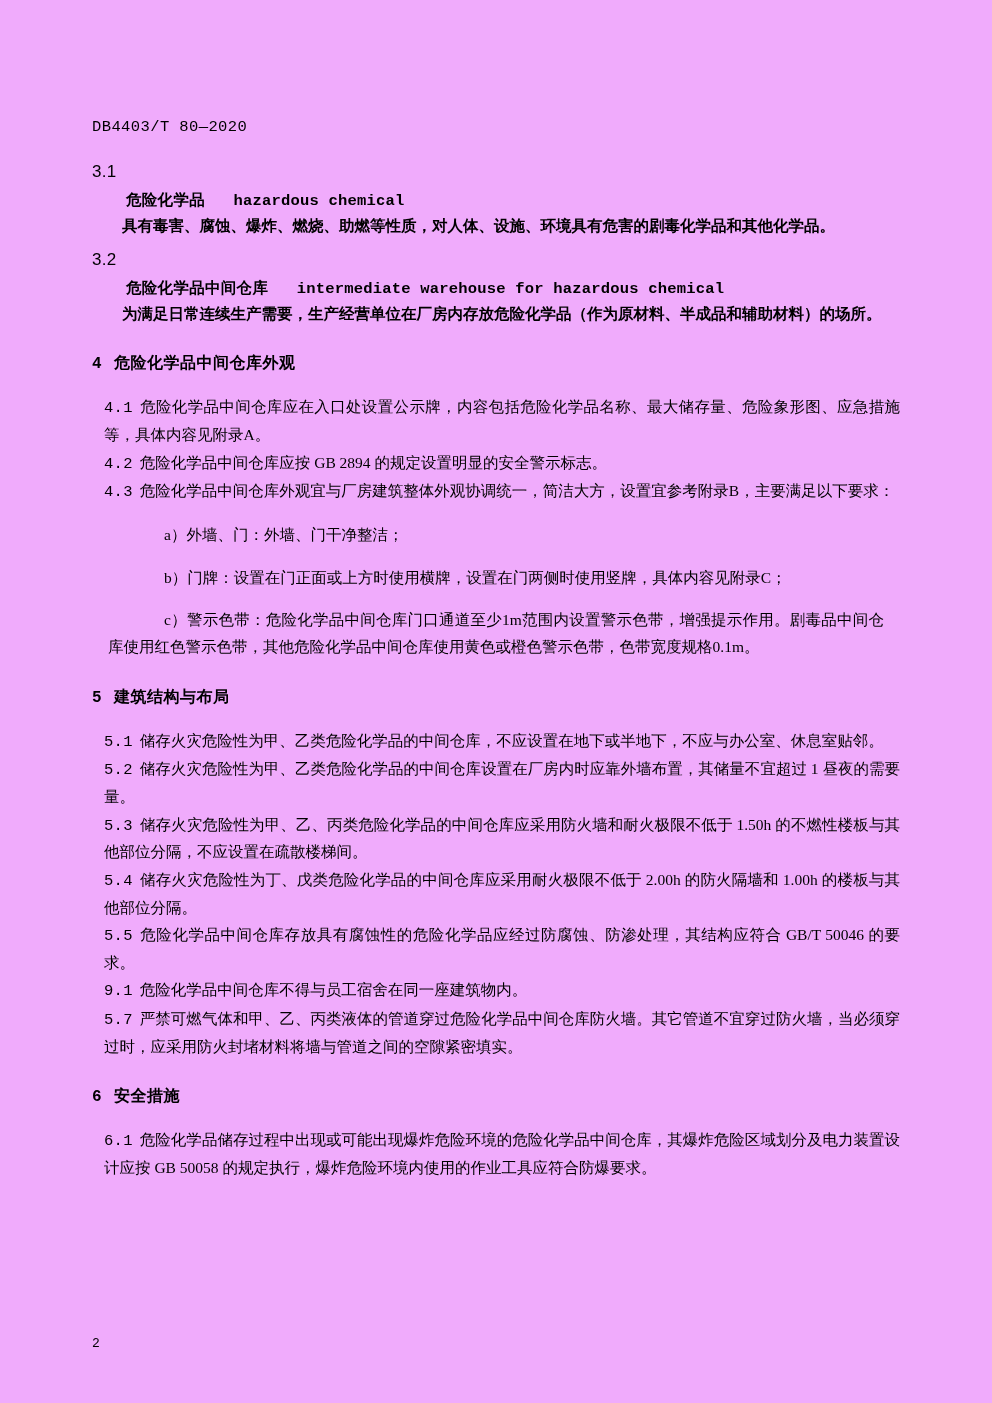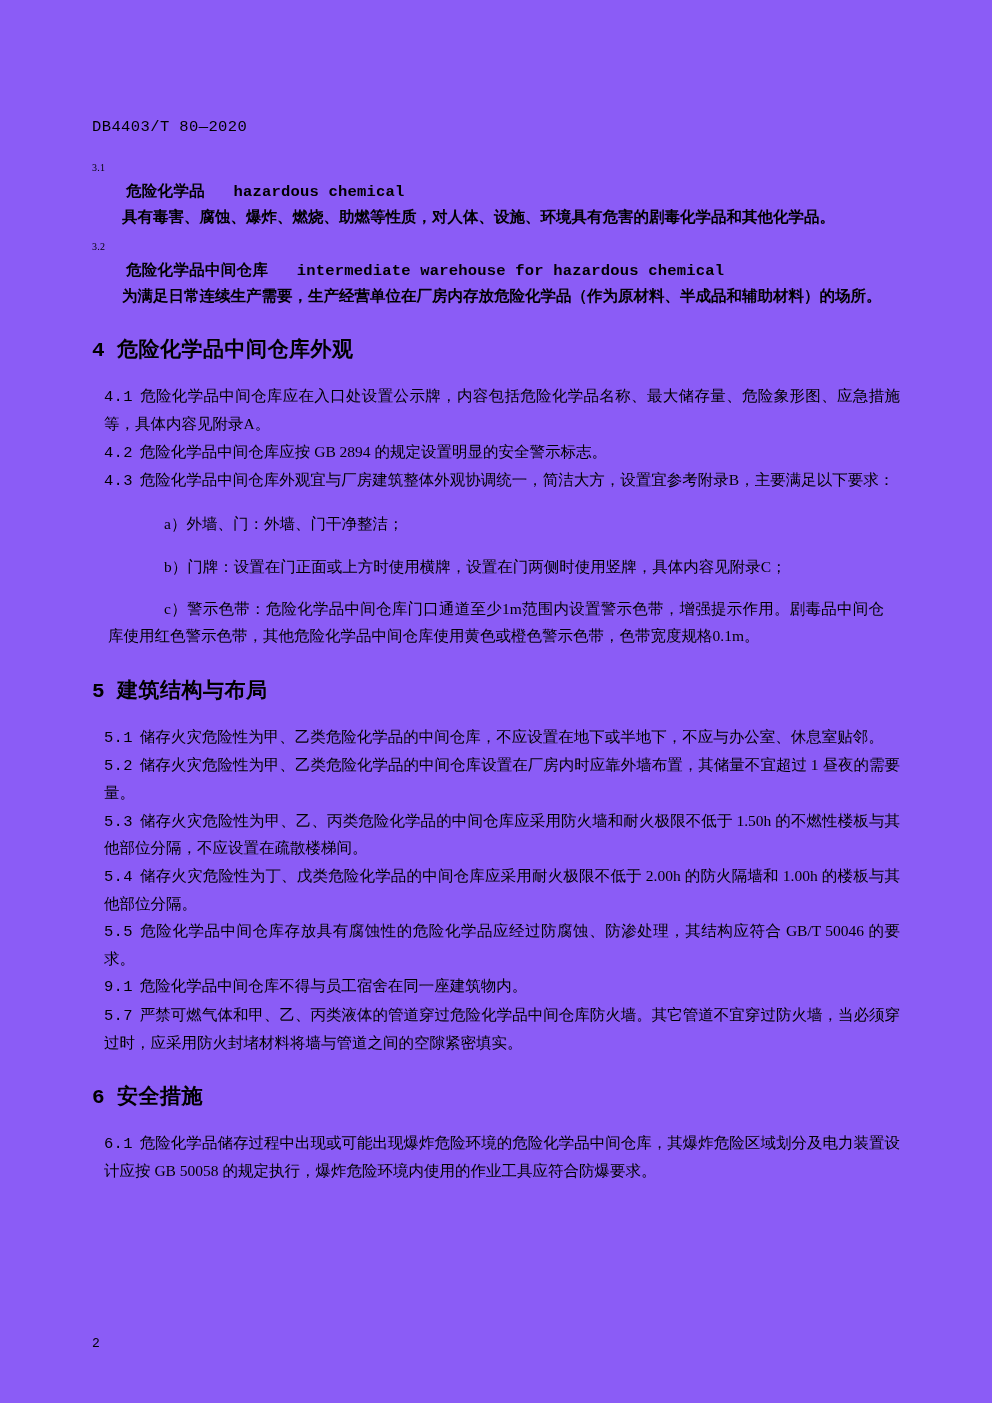--- a/index.html
+++ b/index.html
@@ -4,35 +4,35 @@
 <style>
   html, body {
     margin: 0;
     padding: 0;
     background: #ffffff;
   }
   .page {
     position: relative;
     width: 992px;
     height: 1403px;
-    background: #8b5cf6;
+    background: #f0abfc;
     font-family: "Liberation Serif", serif;
     color: #000000;
     box-sizing: border-box;
     padding: 118px 92px 40px 92px;
   }
   .header {
     font-family: "Liberation Mono", monospace;
     font-size: 15.5px;
     letter-spacing: 0.4px;
     margin-bottom: 26px;
   }
   .clause-num {
-    font-family: Liberation Serif, serif;
-    font-size: 10px;
+    font-family: Liberation Sans, sans-serif;
+    font-size: 17px;
     margin: 0 0 6px 0;
     letter-spacing: 0.3px;
   }
   .term-line {
     margin: 8px 0 2px 34px;
     font-size: 15.5px;
     font-weight: bold;
     letter-spacing: 0.3px;
   }
   .term-line .en {
@@ -48,21 +48,21 @@
     font-size: 15.5px;
     line-height: 1.72;
     text-align: justify;
     margin: 0 0 2px 0;
     text-indent: 30px;
     font-weight: bold;
   }
   .section-head {
     font-family: "DejaVu Sans", sans-serif;
     font-weight: bold;
-    font-size: 21px;
+    font-size: 16px;
     margin: 26px 0 20px 0;
     letter-spacing: 0.5px;
   }
   .section-head .n {
     font-family: "Liberation Mono", monospace;
     font-weight: bold;
     margin-right: 12px;
   }
   .numbered {
     font-size: 15.5px;

